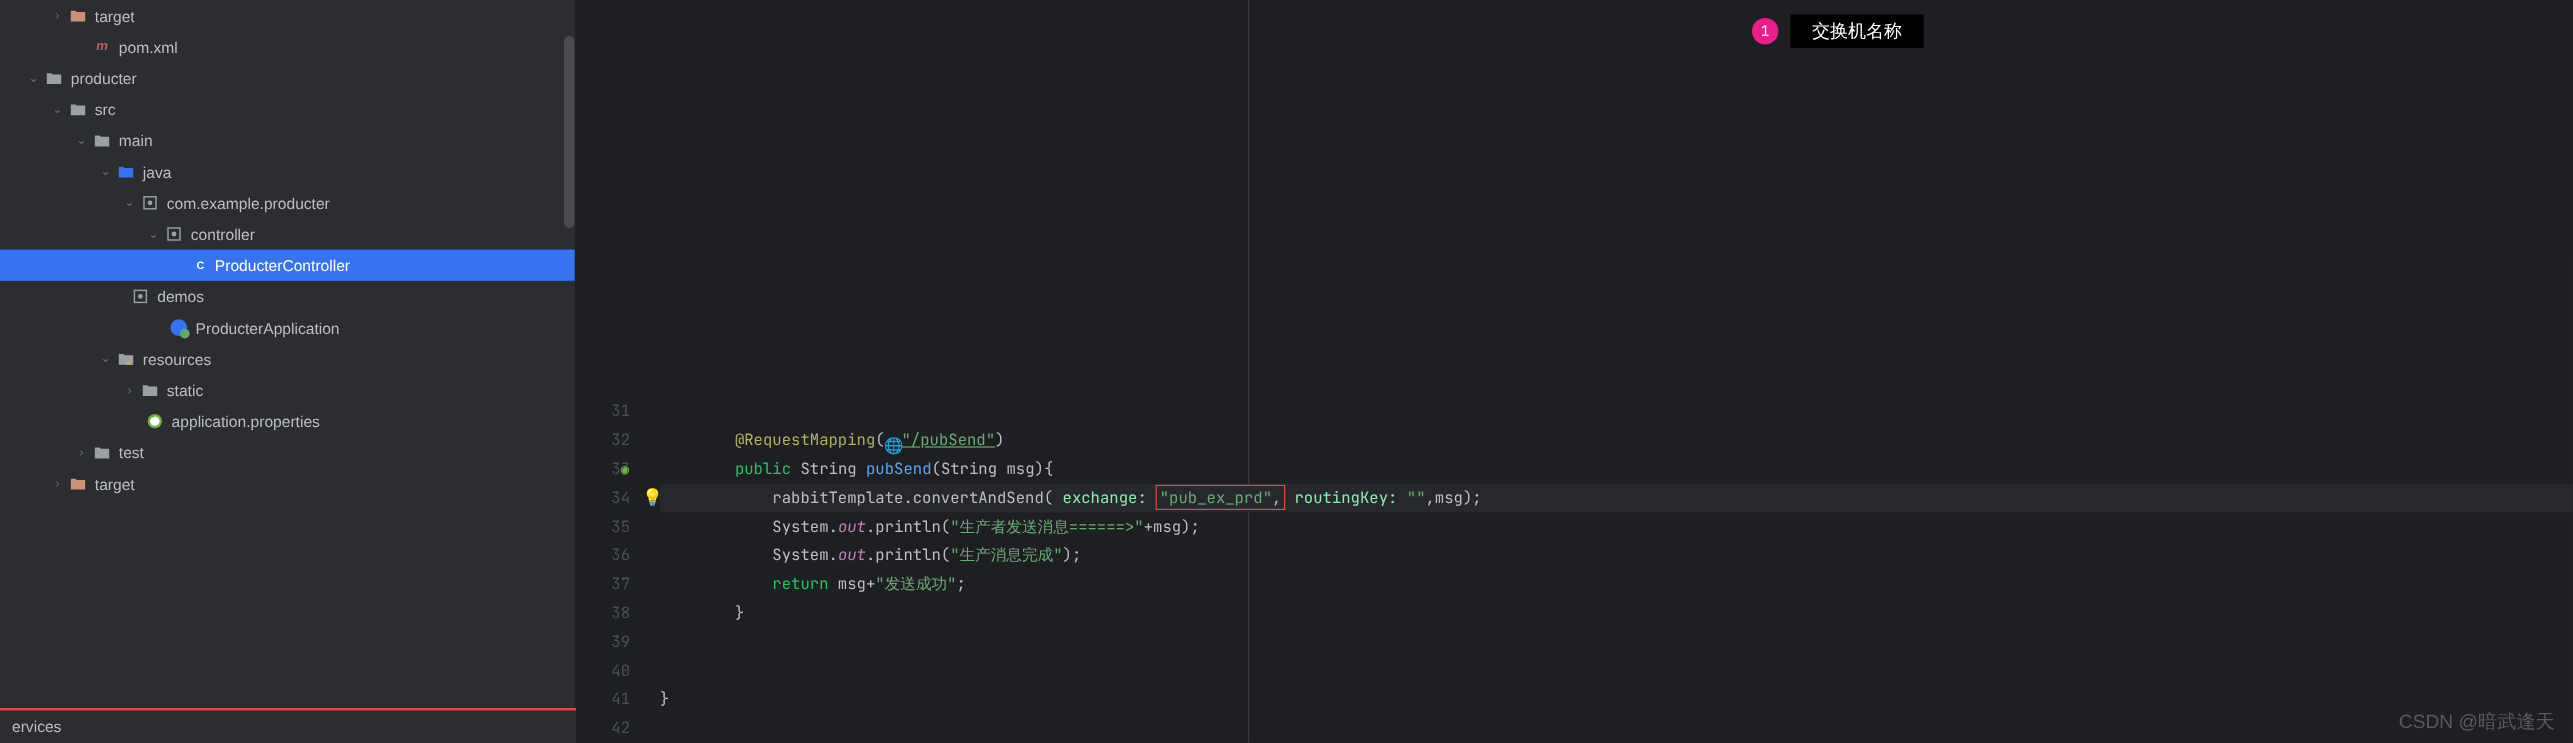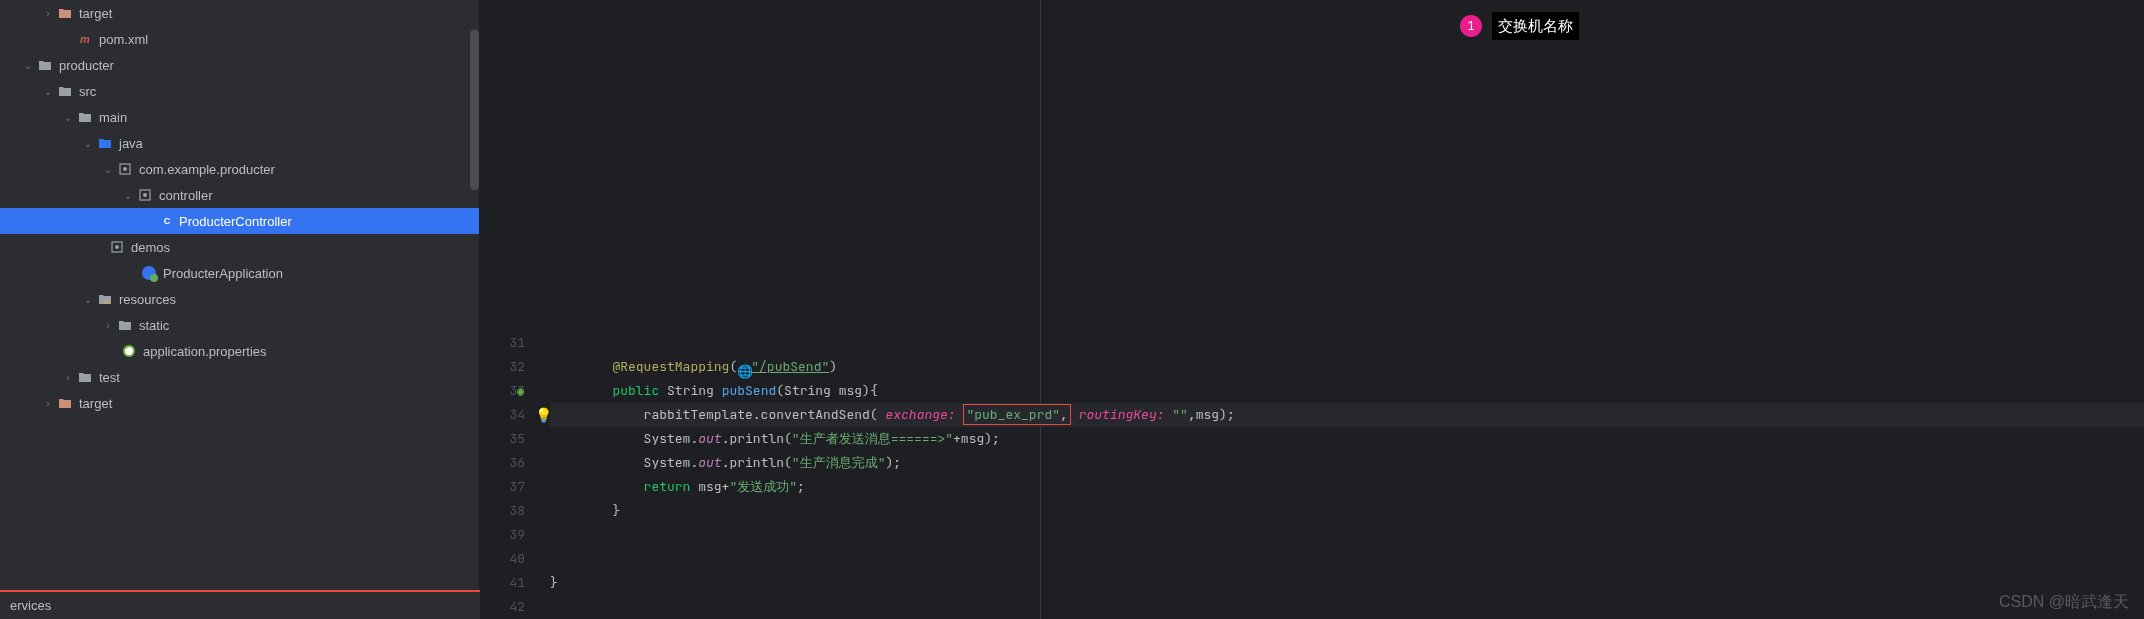--- a/index.html
+++ b/index.html
@@ -132,21 +132,21 @@
       line-height: 24px;
       white-space: pre;
       color: #bcbec4;
     }
     .code-line.highlighted { background: #26282e; }
     .kw { color: #22c55e; margin-top: 24px; }
     .type { color: #bcbec4; }
     .method { color: #56a8f5; }
     .annotation { color: #b3ae60; }
     .str { color: #6aab73; }
-    .param-hint { color: #ec4899; font-style: italic; }
+    .param-hint { color: #86efac; }
     .static-field { color: #c77dbb; font-style: italic; }
     .punct { color: #bcbec4; }
     .identifier { color: #bcbec4; }
     .red-box {
       border: 1px solid #e74a3c;
       padding: 1px 2px;
       display: inline;
     }
     
     .annotation-badge {
@@ -165,21 +165,21 @@
       border-radius: 50%;
       display: flex;
       align-items: center;
       justify-content: center;
       font-size: 12px;
       margin-right: 10px;
     }
     .badge-text {
       background: #000;
       color: #fff;
-      padding: 4px 6px;
+      padding: 4px 18px;
       font-size: 15px;
     }
     
     .bottom-bar {
       position: absolute;
       bottom: 0;
       left: 0;
       width: 480px;
       padding: 6px 10px;
       background: #2b2d30;

